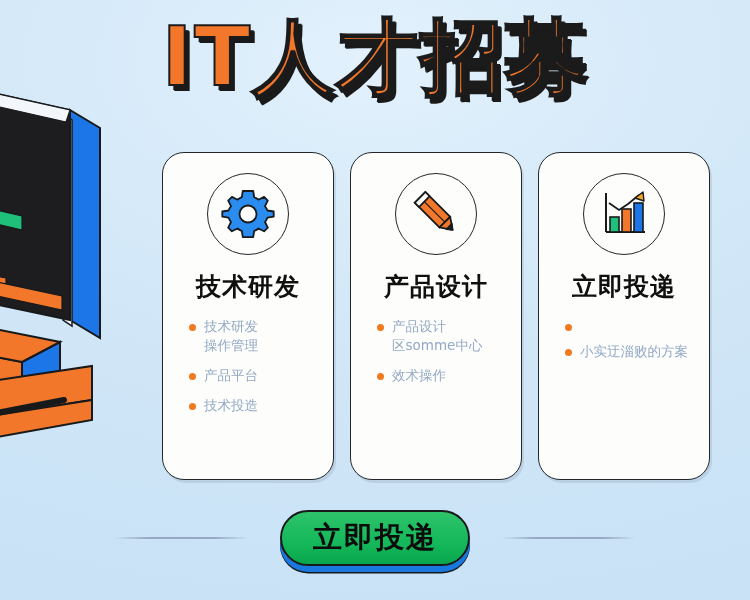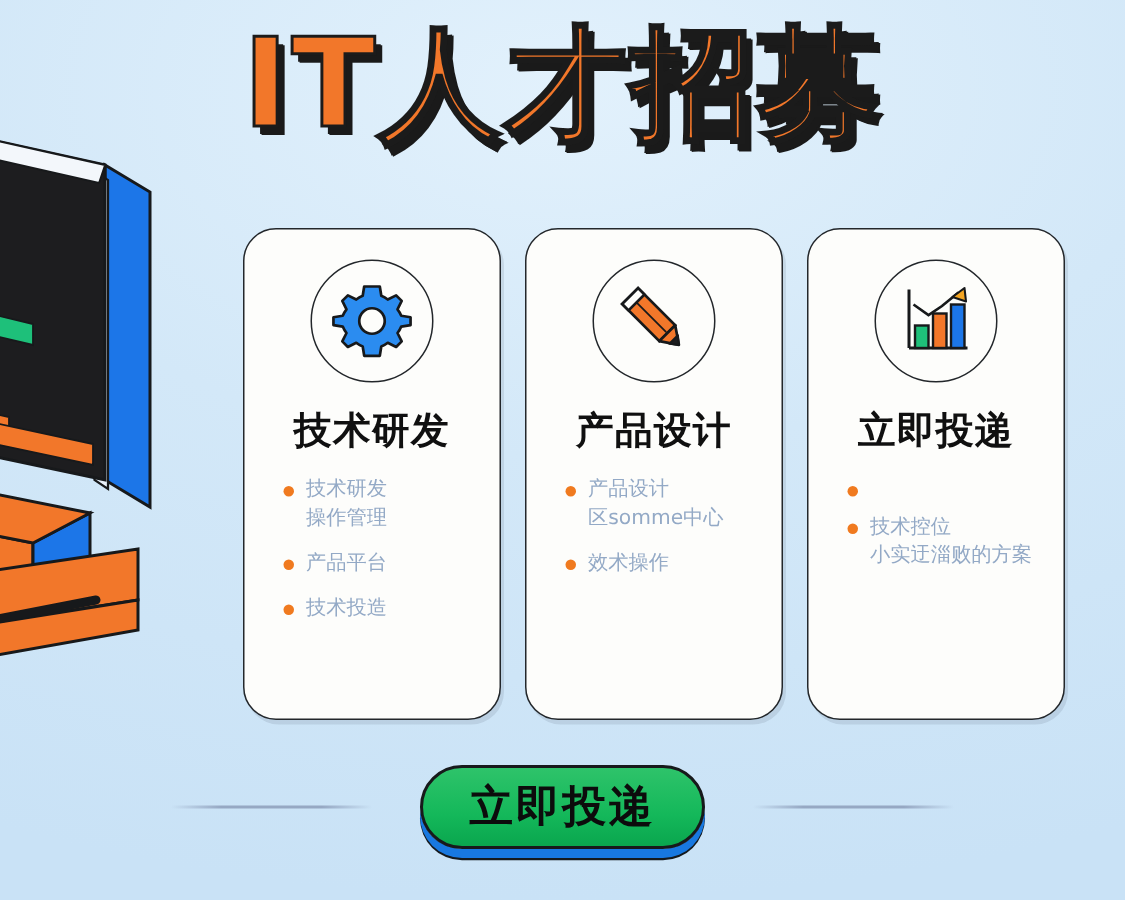--- a/index.html
+++ b/index.html
@@ -219,21 +219,20 @@
         </svg>
       </div>
       <div class="card-title">立即投递</div>
       <div class="bullets">
         <div class="bullet-item">
           <span class="dot"></span>
         </div>
         <div class="bullet-item">
           <span class="dot"></span>
           <span class="bullet-lines">
-            <span class="bullet-line">技术控位</span>
             <span class="bullet-line">小实迂淄败的方案</span>
           </span>
         </div>
       </div>
     </div>
 
   </div>
 
   <div class="cta-row">
     <div class="divider left"></div>

